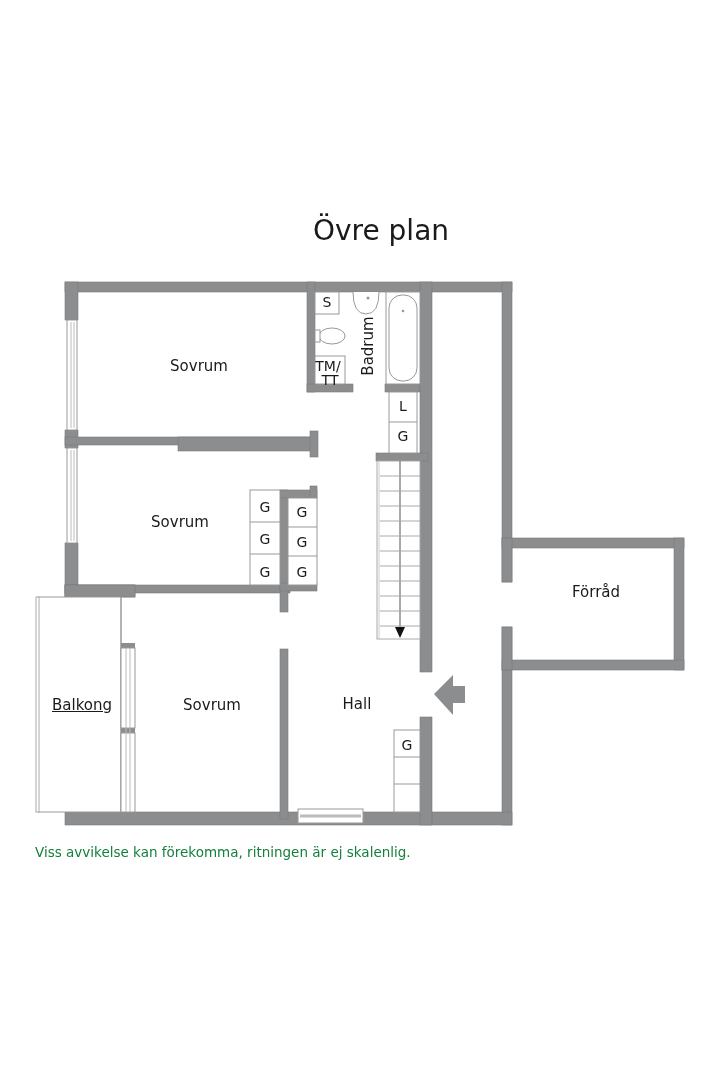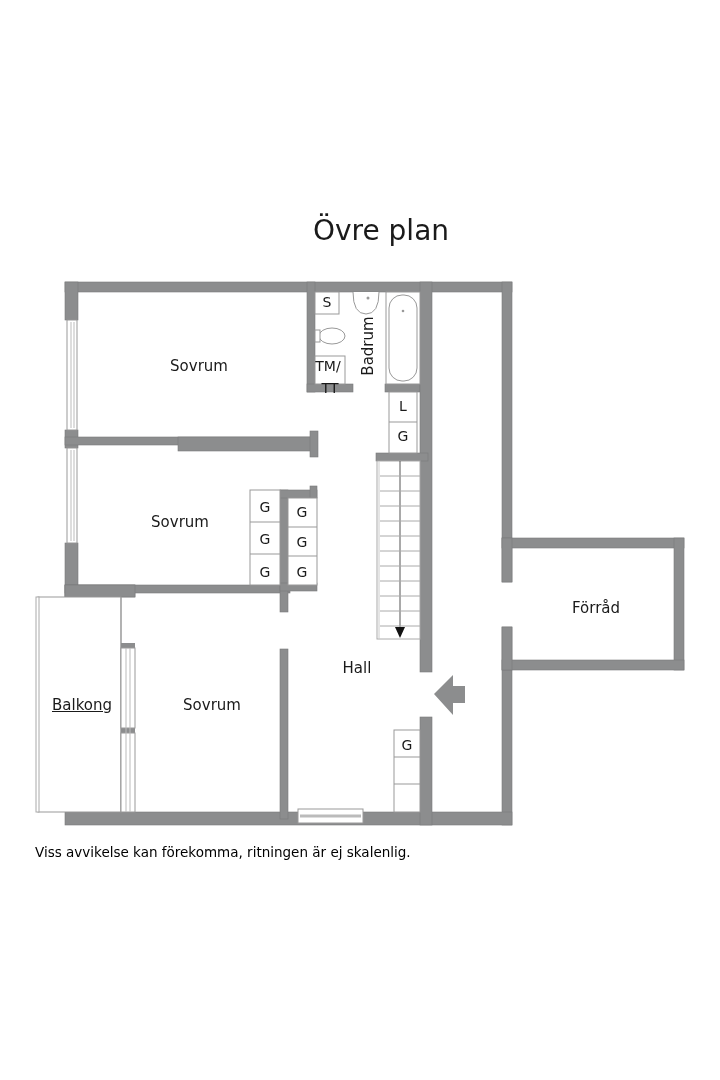--- a/index.html
+++ b/index.html
@@ -2,21 +2,21 @@
 <html><head>
 <meta charset="utf-8">
 <style>
   html, body { margin:0; padding:0; background:#ffffff; }
   body { width:720px; height:1080px; position:relative; overflow:hidden; font-family:"DejaVu Sans", sans-serif; }
   .title { position:absolute; left:0; width:762px; top:214px; text-align:center; font-size:28px; color:#1a1a1a; font-family:"DejaVu Sans", sans-serif; letter-spacing:0px; }
   .plan { position:absolute; left:0; top:0; width:720px; height:1080px; }
   .wall { fill:#8c8d8e; stroke:#7a7b7c; stroke-width:0.6; }
   .lbl { position:absolute; font-size:15px; color:#1a1a1a; font-family:"DejaVu Sans", sans-serif; white-space:nowrap; transform:translate(-50%,-50%); }
   .small { font-size:14px; }
-  .footer { position:absolute; left:35px; top:844px; font-size:13.5px; color:#000000; font-family:"DejaVu Sans", sans-serif; }
+  .footer { position:absolute; left:35px; top:844px; font-size:13.5px; color:#15803d; font-family:"DejaVu Sans", sans-serif; }
   .vert { transform:translate(-50%,-50%) rotate(-90deg); }
 </style>
 </head>
 <body>
 
 <div class="title">Övre plan</div>
 
 <svg class="plan" width="720" height="1080" viewBox="0 0 720 1080">
 
   <g>
@@ -153,27 +153,27 @@
     <rect x="121" y="733" width="14" height="79" fill="#fff" stroke="#999"></rect>
     <line x1="126" y1="648" x2="126" y2="812" stroke="#bbb"></line>
     <line x1="130" y1="648" x2="130" y2="812" stroke="#bbb"></line>
   </g>
 </svg>
 
 <div class="lbl" style="left:199px;top:366px;">Sovrum</div>
 <div class="lbl" style="left:180px;top:522px;">Sovrum</div>
 <div class="lbl" style="left:212px;top:705px;">Sovrum</div>
 <div class="lbl" style="left:82px;top:705px;text-decoration:underline;">Balkong</div>
-<div class="lbl" style="left:357px;top:668px;">Hall</div>
+<div class="lbl" style="left:357px;top:704px;">Hall</div>
 <div class="lbl vert" style="left:368px;top:346px;">Badrum</div>
-<div class="lbl" style="left:596px;top:608px;">Förråd</div>
+<div class="lbl" style="left:596px;top:592px;">Förråd</div>
 
 <div class="lbl small" style="left:327px;top:302px;">S</div>
 <div class="lbl small" style="left:328px;top:366px;">TM/</div>
-<div class="lbl small" style="left:330px;top:380px;margin-top:8px;">TT</div>
+<div class="lbl small" style="left:330px;top:380px;">TT</div>
 <div class="lbl small" style="left:403px;top:406px;">L</div>
 <div class="lbl small" style="left:403px;top:436px;">G</div>
 
 <div class="lbl small" style="left:265px;top:507px;">G</div>
 <div class="lbl small" style="left:265px;top:539px;">G</div>
 <div class="lbl small" style="left:265px;top:572px;">G</div>
 
 <div class="lbl small" style="left:302px;top:512px;">G</div>
 <div class="lbl small" style="left:302px;top:542px;">G</div>
 <div class="lbl small" style="left:302px;top:572px;">G</div>

